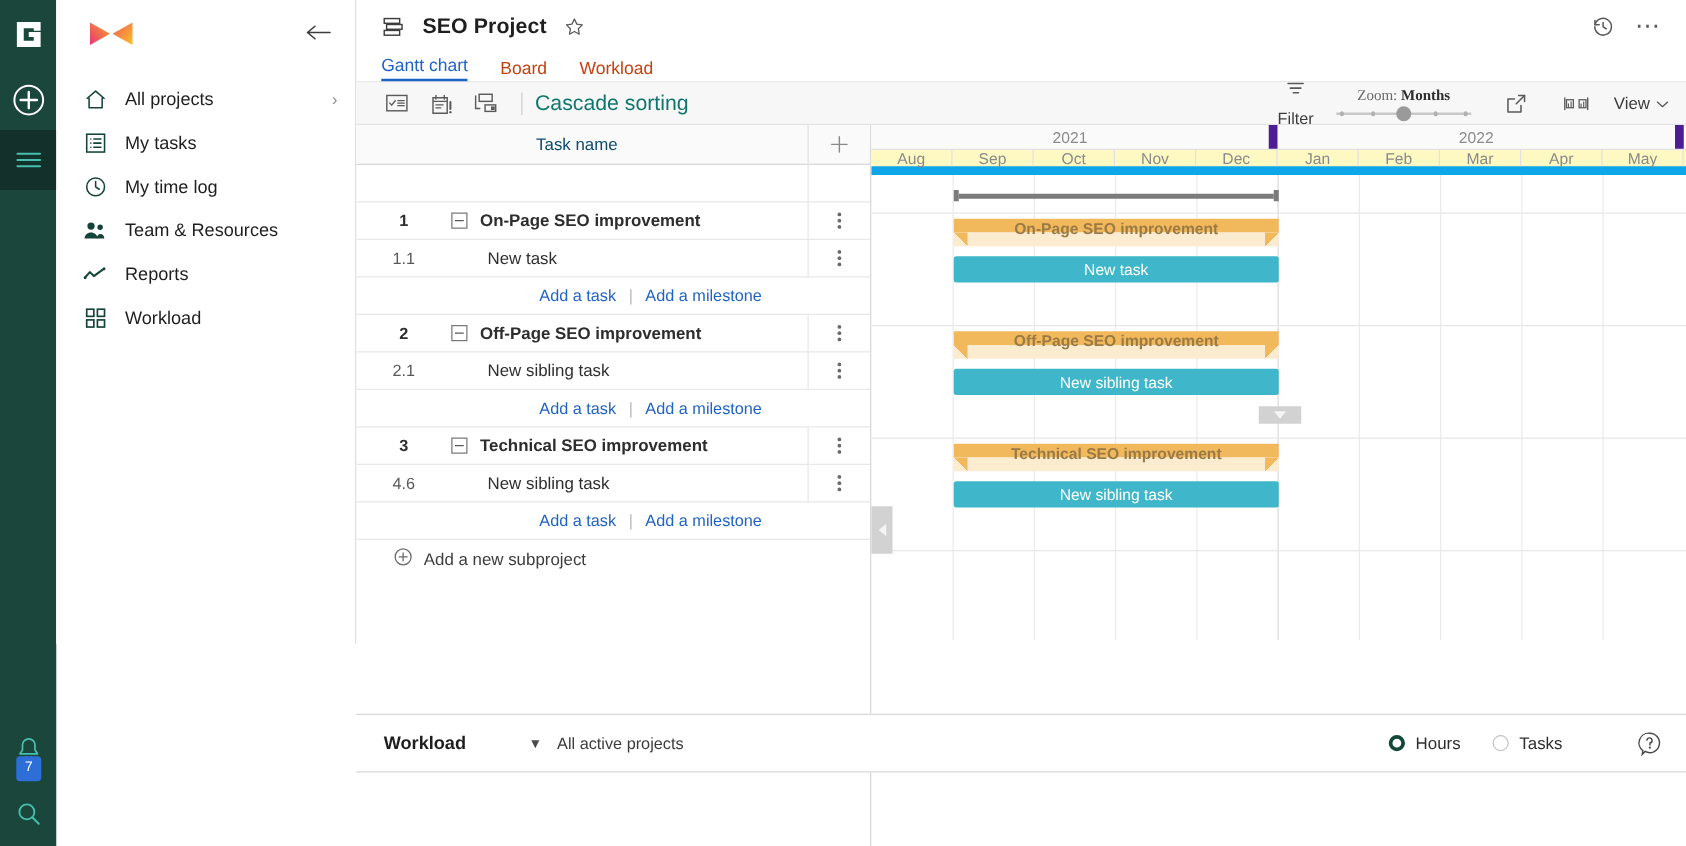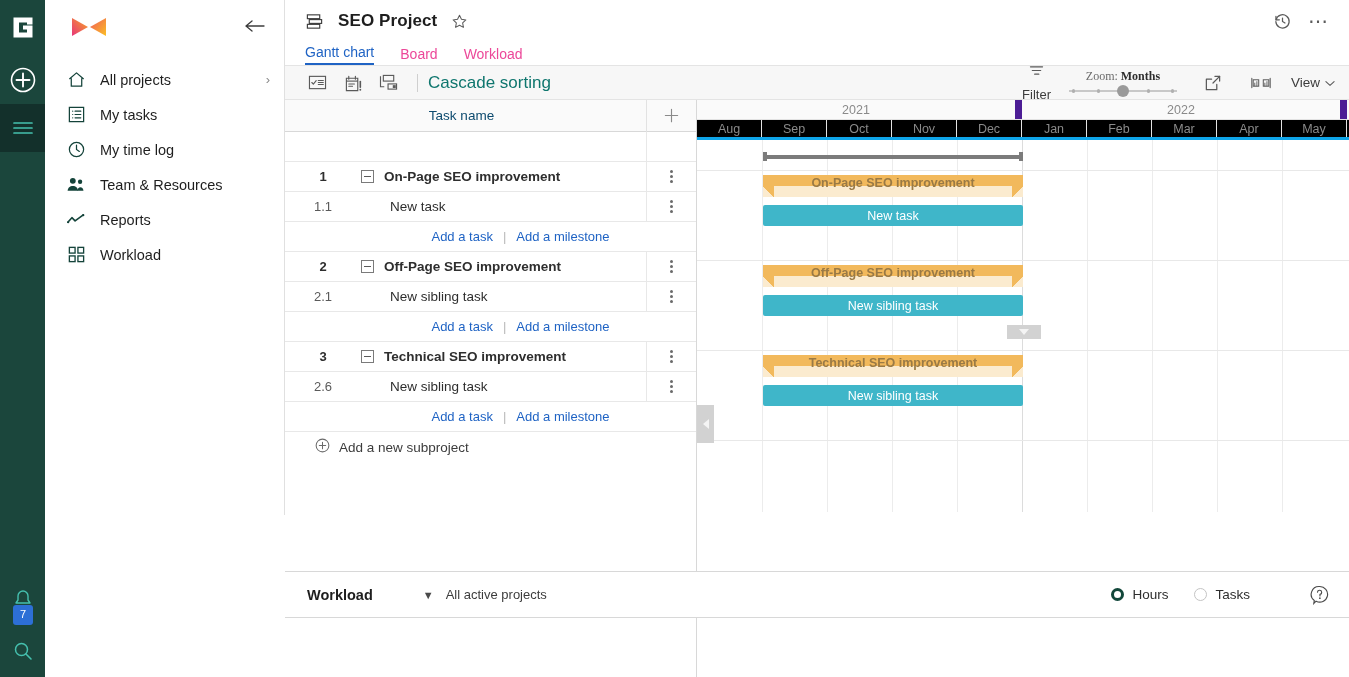--- a/index.html
+++ b/index.html
@@ -74,21 +74,21 @@
 
   .topbar { height: 42px; display: flex; align-items: center; padding: 0 14px 0 20px; }
   .proj-icon { margin-right: 14px; color: #3c3c3c; display:flex; }
   .proj-title { font-size: 17px; font-weight: bold; color: #1e1e1e; letter-spacing: .1px; }
   .star-icon { margin-left: 14px; color: #5a5a5a; cursor: pointer; display:flex; }
   .topbar-right { margin-left: auto; display: flex; align-items: center; gap: 16px; padding-right: 6px;}
   .top-ico { color: #5a5a5a; cursor: pointer; display:flex; align-items:center;}
   .dots { font-size: 20px; letter-spacing: 1px; line-height: 10px; color:#5a5a5a; cursor:pointer; }
 
   .tabs { height: 24px; display: flex; align-items: flex-end; padding-left: 20px; gap: 26px; border-bottom: 1px solid #e4e4e4;}
-  .tab { font-size: 14px; color: #ec4899; padding-bottom: 3px; cursor: pointer; }
+  .tab { font-size: 14px; color: #c2410c; padding-bottom: 3px; cursor: pointer; }
   .tab.active { color: #1f63c4; border-bottom: 2px solid #1f63c4; font-weight: normal; }
 
   .toolbar {
     height: 34px; background: #f7f7f7; border-bottom: 1px solid #e4e4e4;
     display: flex; align-items: center; padding: 0 14px 0 14px;
   }
   .tb-ico { width: 36px; height: 34px; display: flex; align-items: center; justify-content: center; color: #5a5a5a; cursor: pointer;}
   .tb-sep { width: 1px; height: 18px; background: #cfcfcf; margin: 0 10px; }
   .tb-text { font-size: 17px; color: #0f766e; cursor: pointer; }
   .tb-right { margin-left: auto; display: flex; align-items: center; gap: 12px; }
@@ -138,21 +138,21 @@
   .row.empty { height: 30px; }
   .row.addrow { justify-content: center; height: 30px; }
   .addlinks { display: flex; align-items: center; gap: 10px; font-size: 13px; padding-left: 60px;}
   .addlinks a { color: #1f63c4; cursor: pointer; text-decoration: none;}
   .addlinks .pipe { color: #b9b9b9; }
   .subproj-row { height: 30px; display: flex; align-items: center; padding-left: 30px; gap: 9px; cursor: pointer; font-size: 13.5px; color: #3c3c3c; border-bottom:none;}
 
   
   .t-years { height: 20px; display: flex; border-bottom: 1px solid #e2e2e2; background: #fafafa;}
   .t-year { display: flex; align-items: center; justify-content: center; font-size: 12.5px; color: #8a8a8a; border-right: 7px solid #4c1d95;}
-  .t-months { height: 20px; display: flex; border-bottom: 3px solid #0ea5e9; background: #000000;}
+  .t-months { height: 20px; display: flex; border-bottom: 7px solid #0ea5e9; background: #fef9c3;}
   .t-month { width: 65px; flex: 0 0 65px; display: flex; align-items: center; justify-content: center; font-size: 12.5px; color: #8a8a8a; border-right: 1px solid #e2e2e2;}
 
   .chart-body { position: relative; }
   .vline { position: absolute; top: 0; bottom: 0; width: 1px; background: #ececec; }
   .hline { position: absolute; left: 0; right: 0; height: 1px; background: #e8e8e8; }
 
   .proj-summary {
     position: absolute; height: 9px;
   }
   .proj-summary .ps-bar { position:absolute; left:4px; right:4px; top:3px; height:4px; background:#7b7b7b;}
@@ -560,21 +560,21 @@
           </div>
           <div class="c-menu">
               <span class="vdots">
                 <span></span>
                 <span></span>
                 <span></span>
               </span>
             </div>
         </div>
         <div class="row">
-          <div class="c-num">2.6</div>
+          <div class="c-num">4.6</div>
           <div class="c-name name-indent">
             <span>New sibling task</span>
           </div>
           <div class="c-menu">
               <span class="vdots">
                 <span></span>
                 <span></span>
                 <span></span>
               </span>
             </div>

